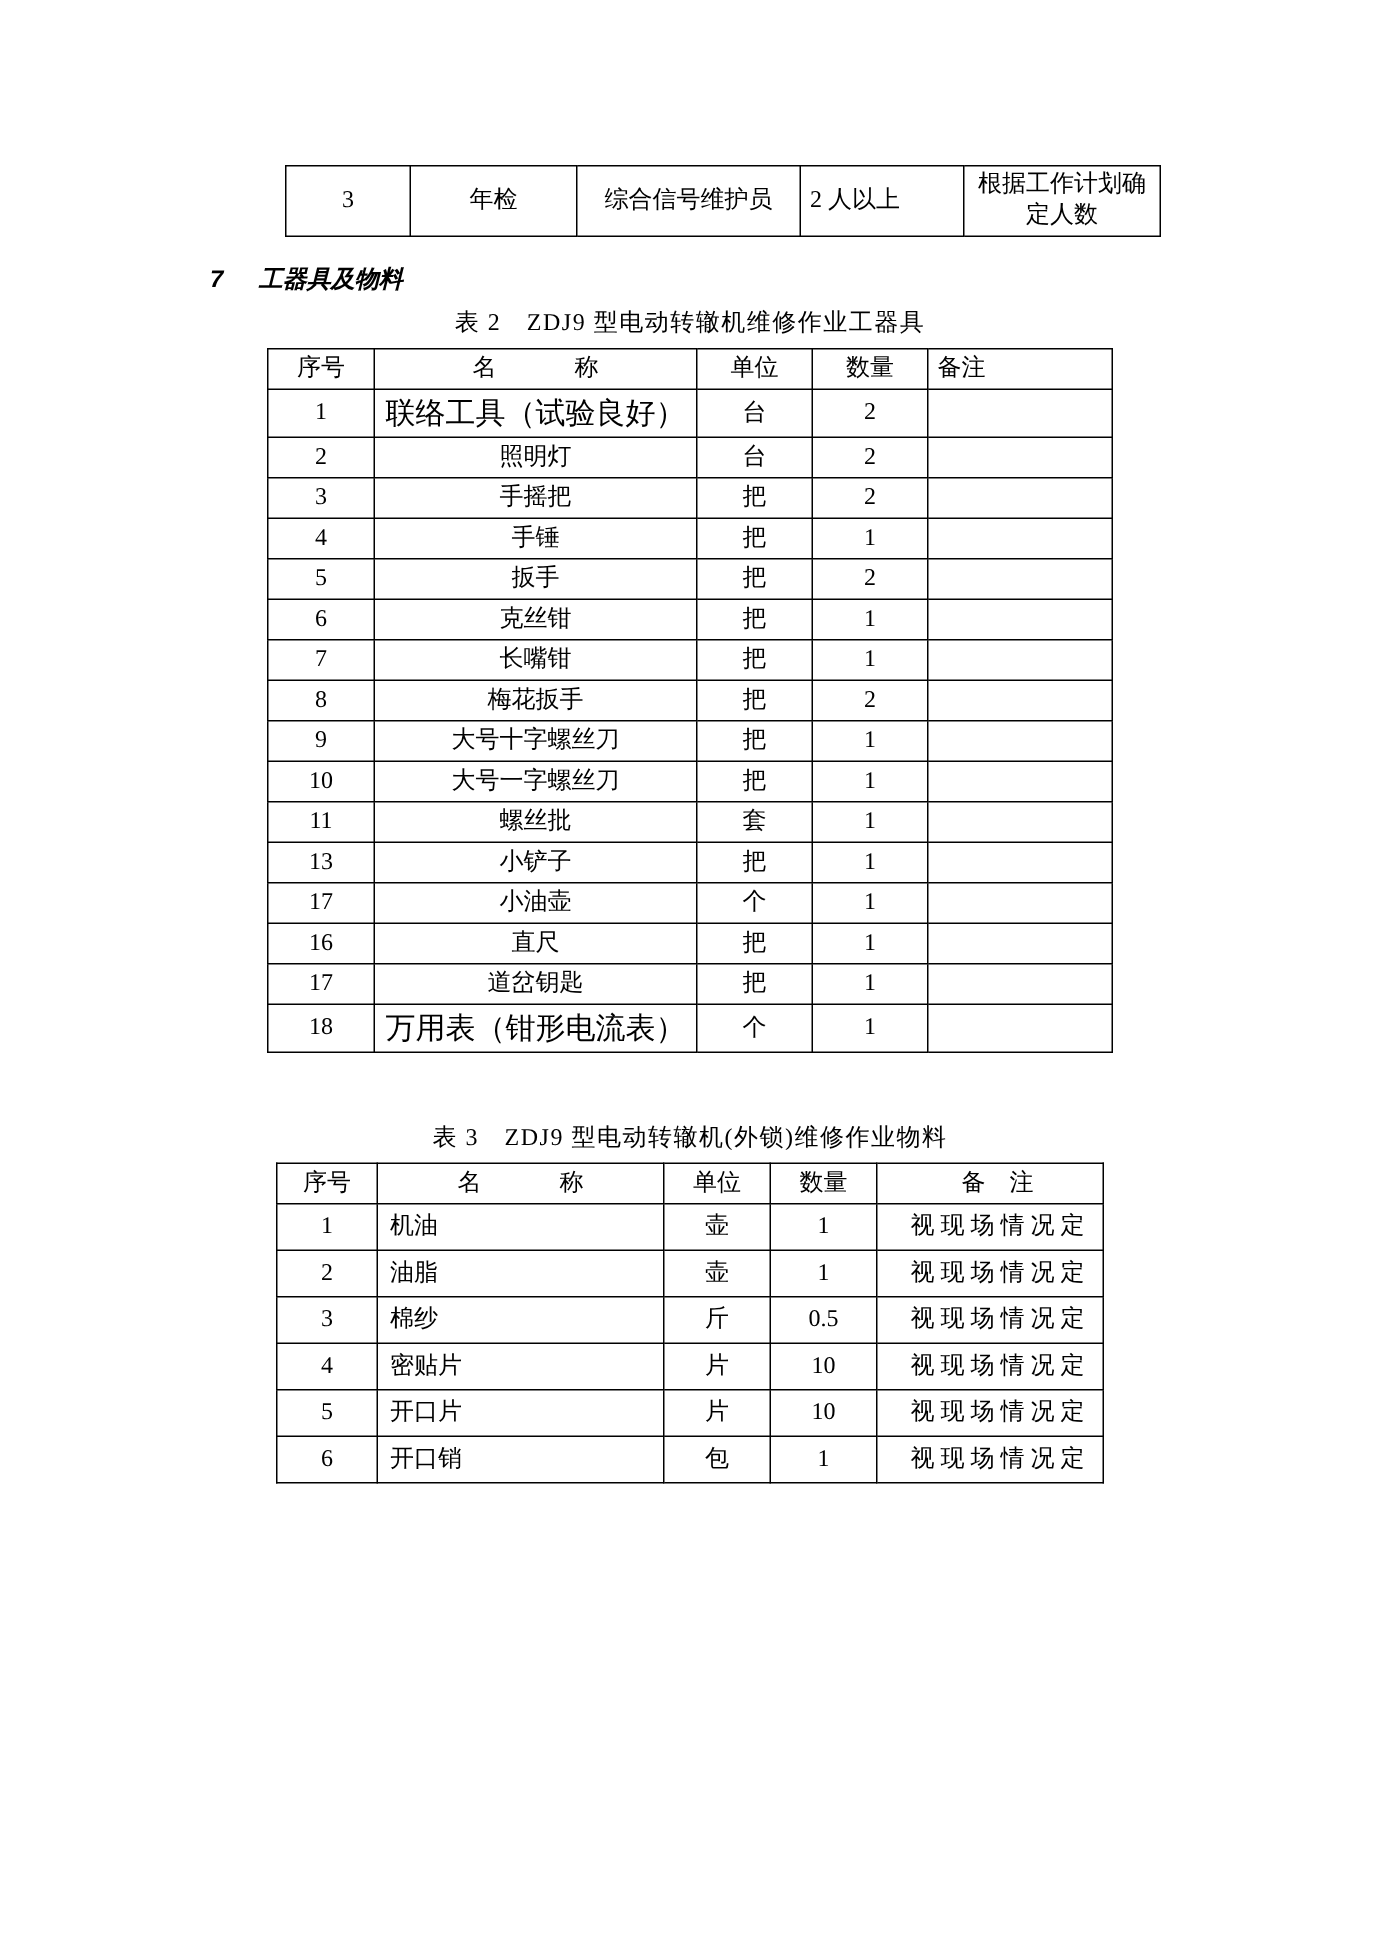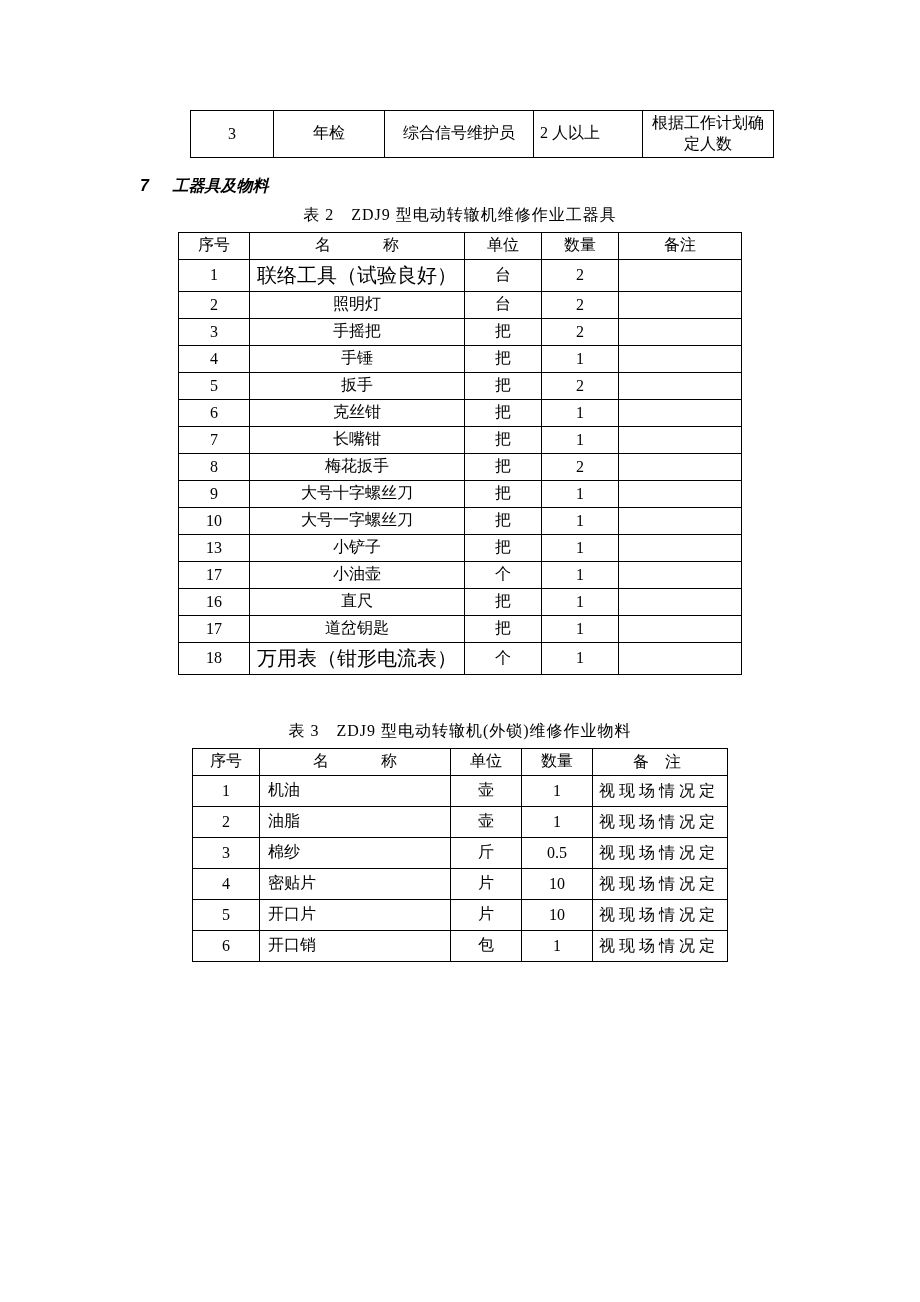--- a/index.html
+++ b/index.html
@@ -47,31 +47,31 @@
       font-family: "SimSun", serif;
       letter-spacing: 1px;
     }
 
     .table2 { margin-bottom: 46px; }
     .table2 th, .table2 td { height: 22px; }
     .table2 .c1 { width: 58px; text-align: center; }
     .table2 .c2 { width: 184px; text-align: center; letter-spacing: 0; }
     .table2 .c3 { width: 64px; text-align: center; }
     .table2 .c4 { width: 64px; text-align: center; }
-    .table2 .c5 { width: 110px; text-align: center; }
+    .table2 .c5 { width: 110px; text-align: left; }
     .table2 th.c2 { letter-spacing: 18px; padding-left: 24px; }
     .table2 .note-small { font-size: 20px; }
 
     .table3 th, .table3 td { height: 22px; }
     .table3 .c1 { width: 54px; text-align: center; }
     .table3 .c2 { width: 160px; text-align: left; padding-left: 8px; }
     .table3 th.c2 { text-align: center; letter-spacing: 18px; padding-left: 24px; }
     .table3 .c3 { width: 58px; text-align: center; }
     .table3 .c4 { width: 58px; text-align: center; }
-    .table3 .c5 { width: 122px; text-align: left; padding-left: 6px; letter-spacing: 4px; line-height: 1.35; }
+    .table3 .c5 { width: 122px; text-align: left; padding-left: 22px; letter-spacing: 4px; line-height: 1.35; }
     .table3 th.c5 { text-align: center; letter-spacing: 6px; }
     .table3 tbody td { padding-top: 4px; padding-bottom: 4px; }
   </style>
 </head>
 <body>
 
 <table class="table1">
   <tbody>
       <tr>
     <td class="c1">3</td>
@@ -164,20 +164,27 @@
         <td class="c5"></td>
       </tr>
       <tr>
         <td class="c1">10</td>
         <td class="c2">大号一字螺丝刀</td>
         <td class="c3">把</td>
         <td class="c4">1</td>
         <td class="c5"></td>
       </tr>
       <tr>
+        <td class="c1">11</td>
+        <td class="c2">螺丝批</td>
+        <td class="c3">套</td>
+        <td class="c4">1</td>
+        <td class="c5"></td>
+      </tr>
+      <tr>
         <td class="c1">13</td>
         <td class="c2">小铲子</td>
         <td class="c3">把</td>
         <td class="c4">1</td>
         <td class="c5"></td>
       </tr>
       <tr>
         <td class="c1">17</td>
         <td class="c2">小油壶</td>
         <td class="c3">个</td>

